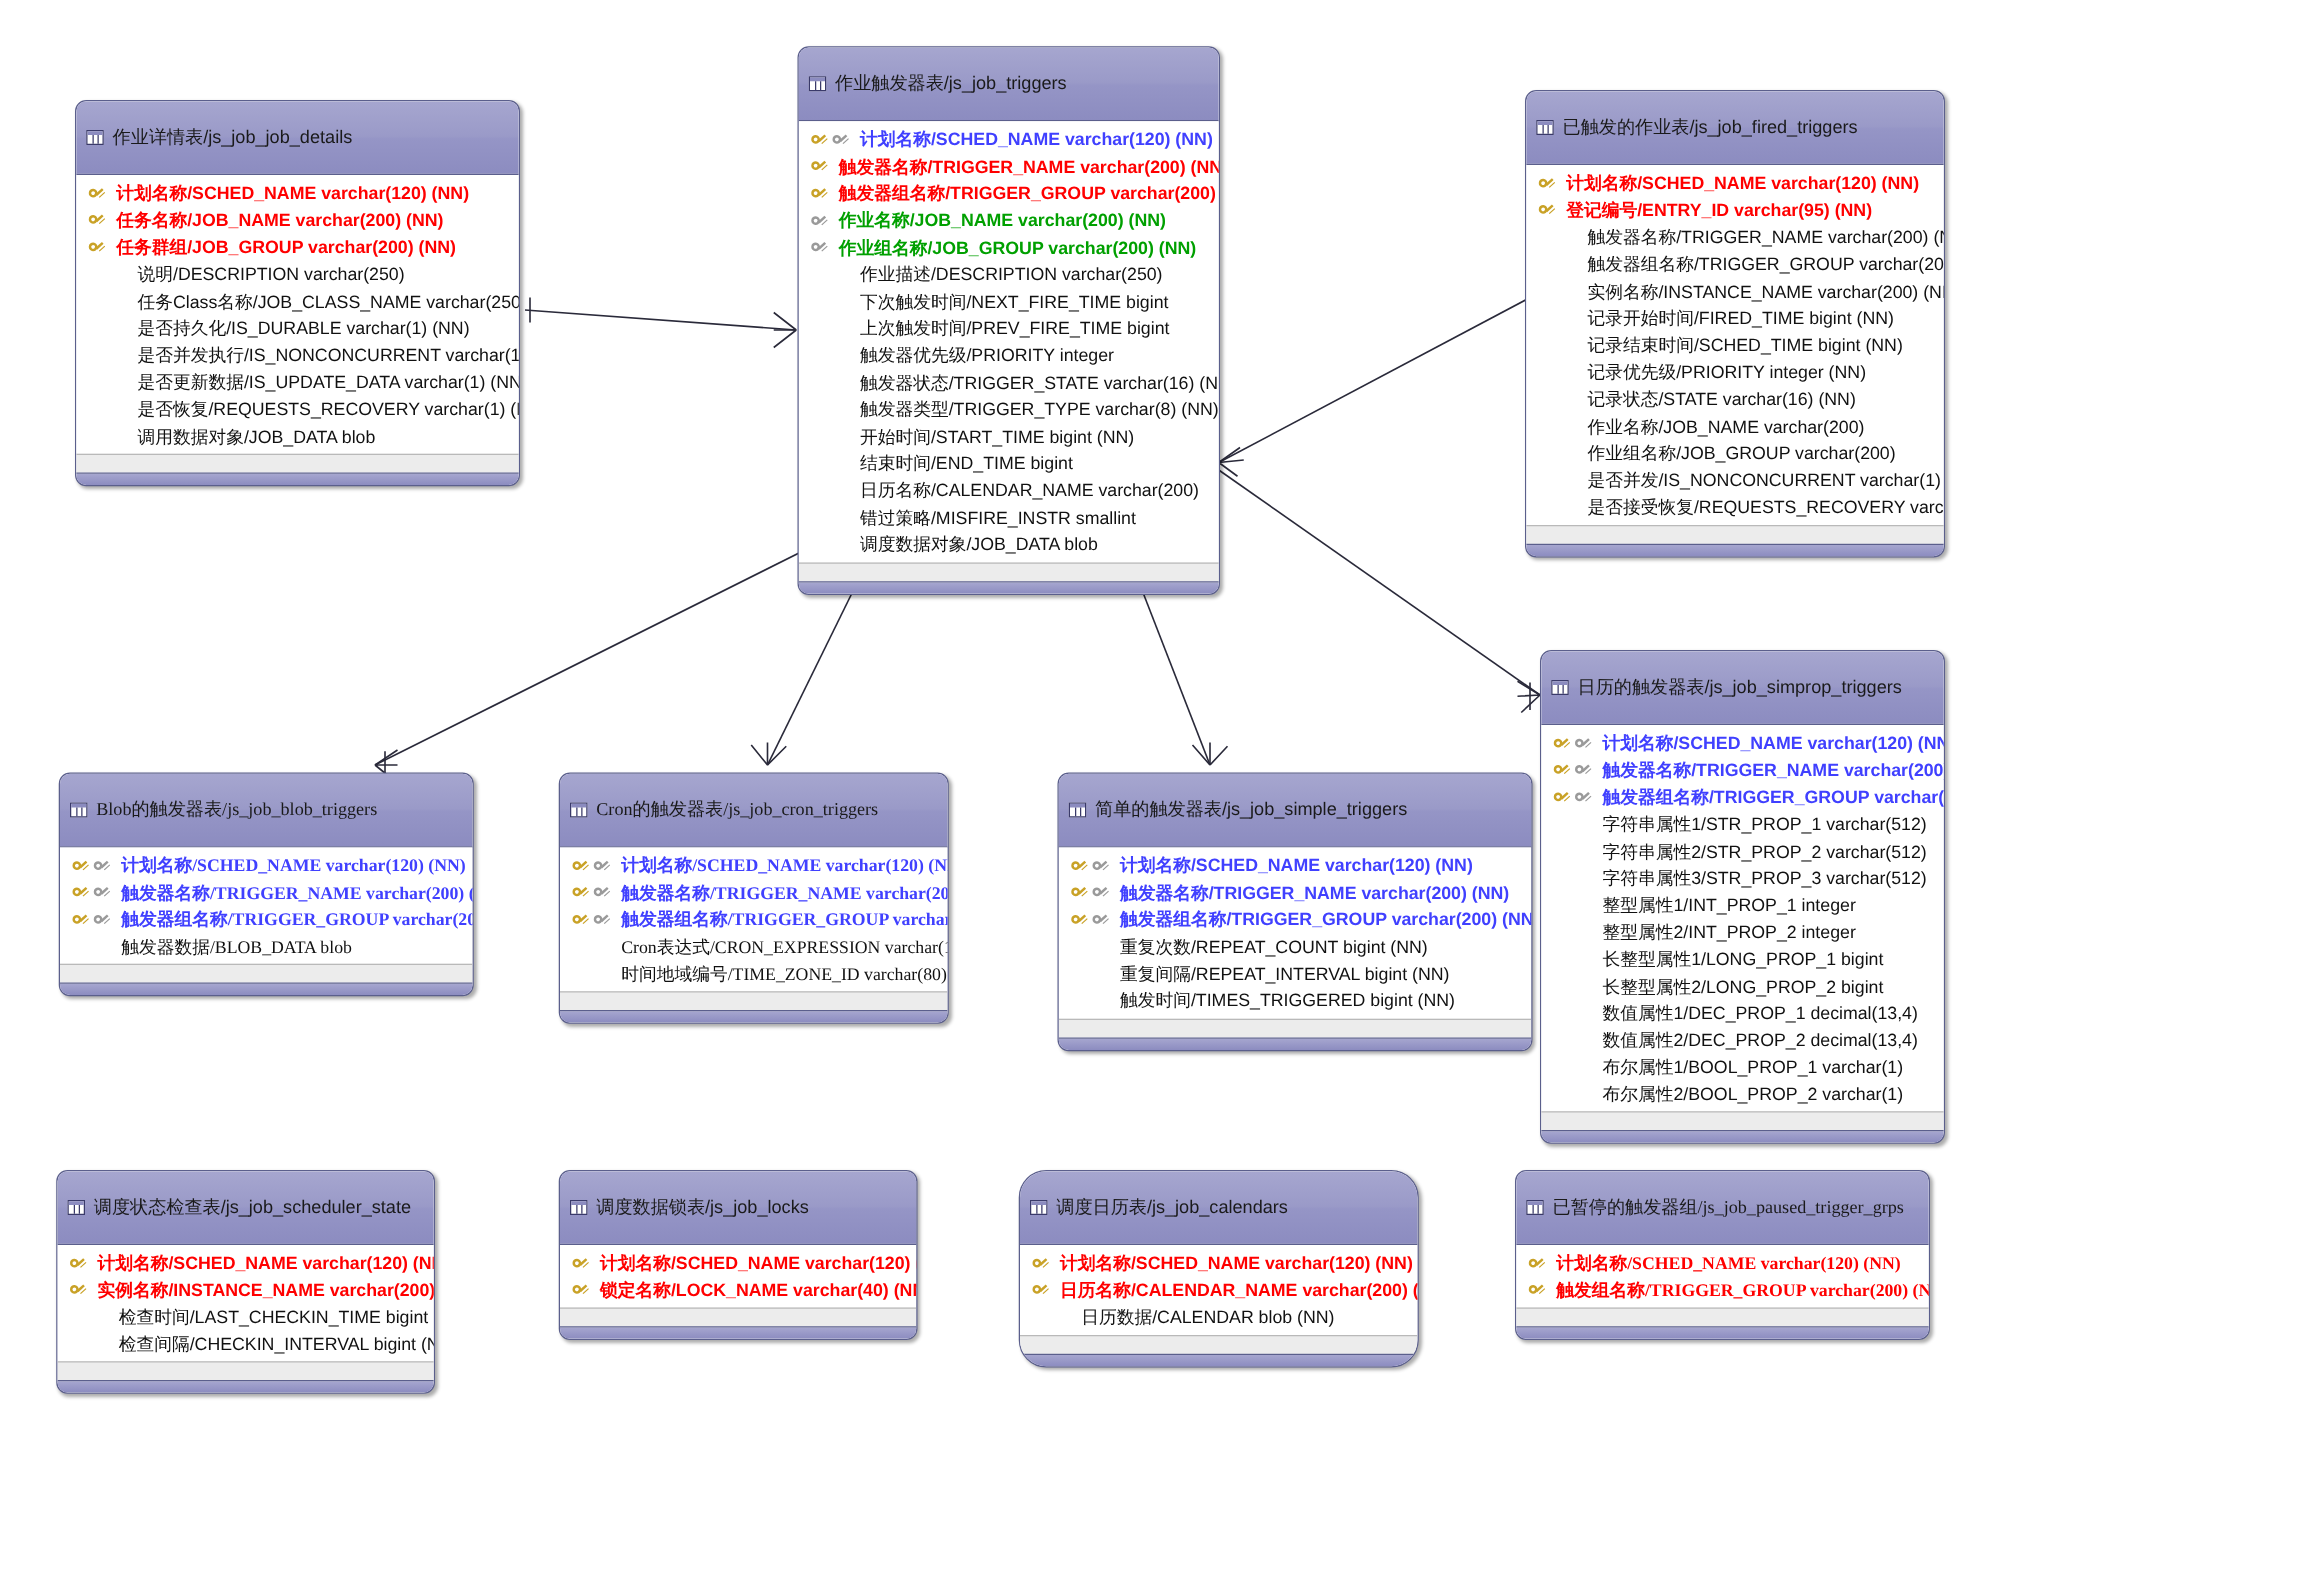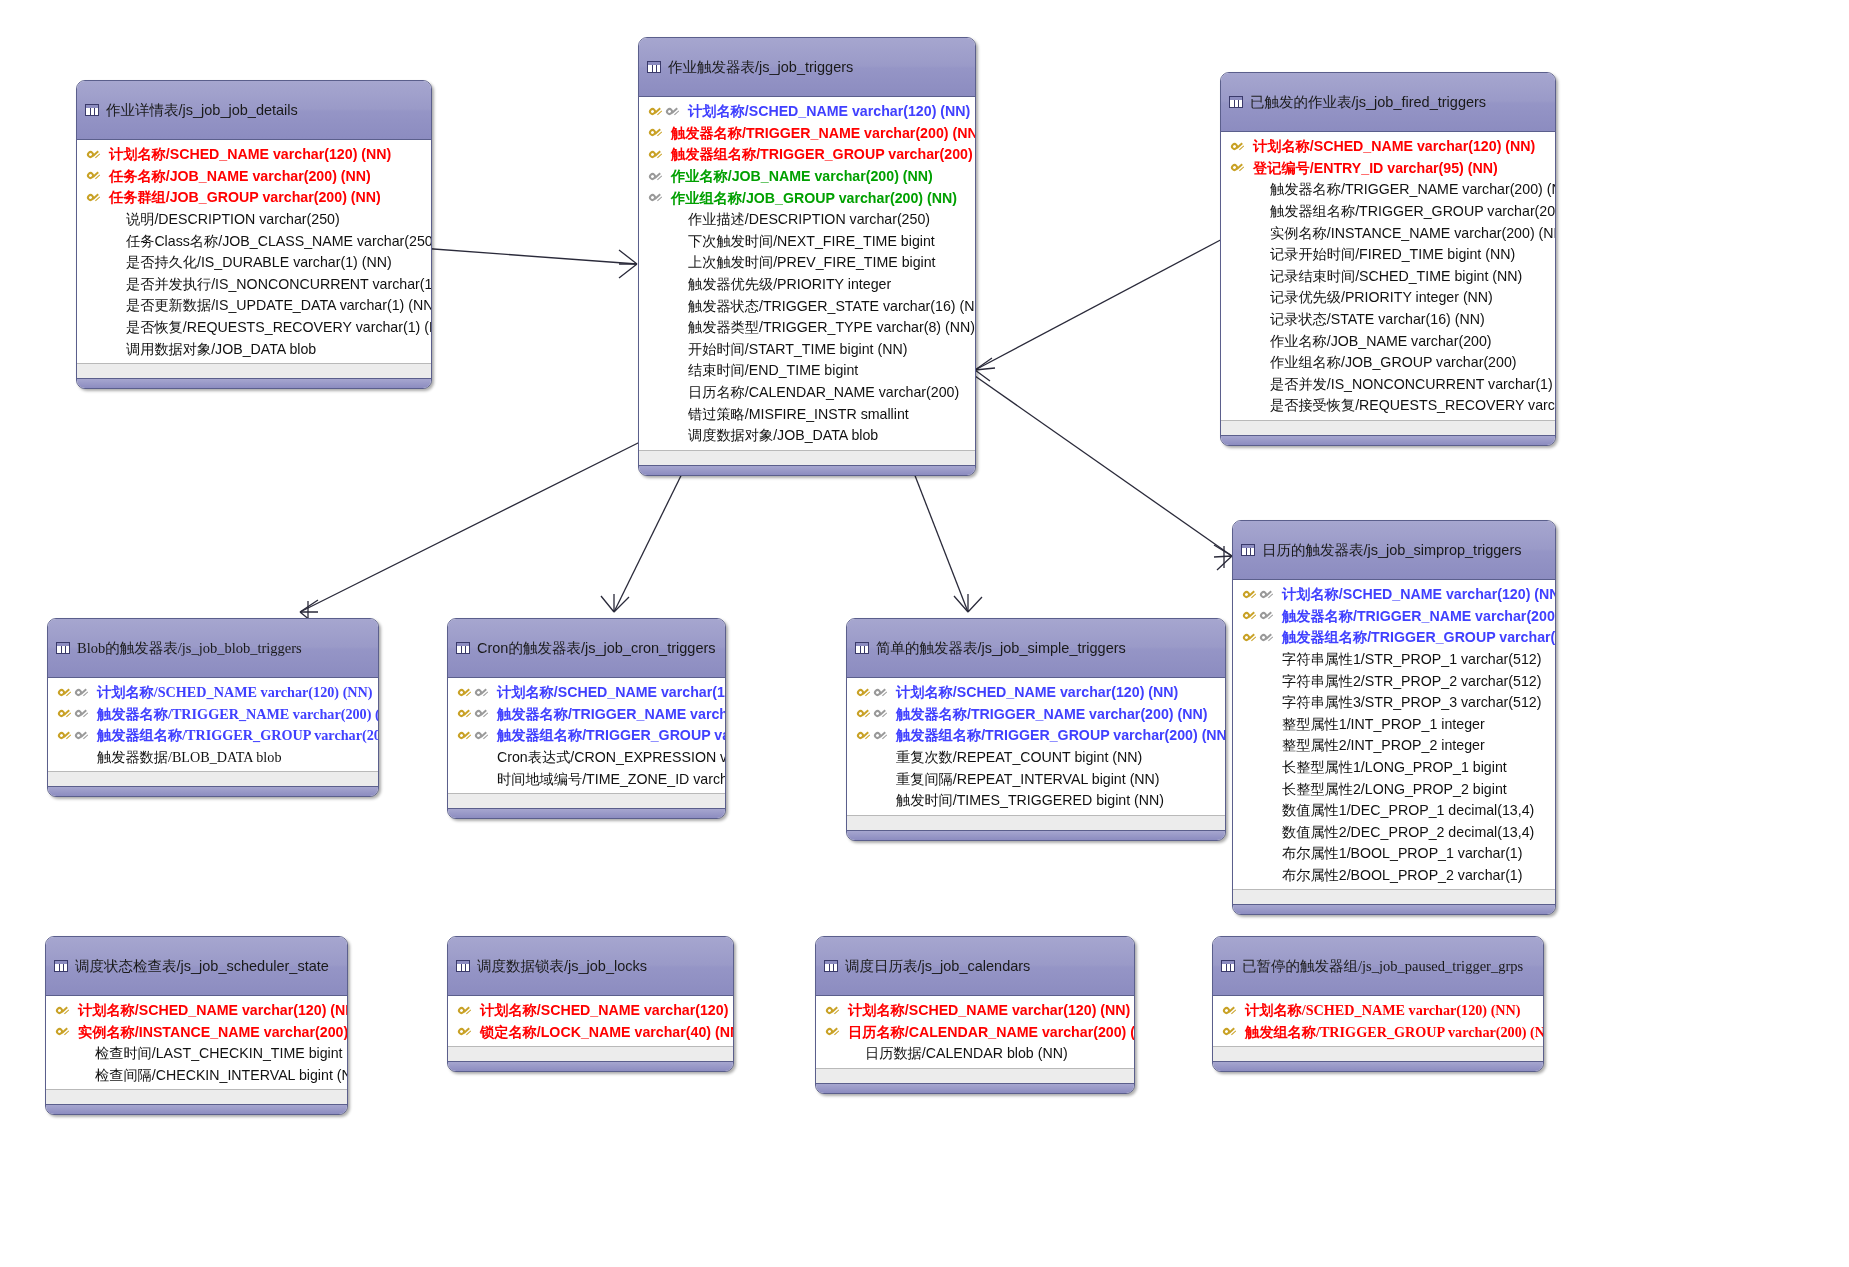--- a/index.html
+++ b/index.html
@@ -161,21 +161,21 @@
       <path d="M 308 601 L 308 623"></path>
 
       <path d="M 700 437 L 614 612"></path>
       <path d="M 614 612 L 601 596 M 614 612 L 614 594 M 614 612 L 629 597"></path>
 
       <path d="M 900 437 L 968 612"></path>
       <path d="M 968 612 L 954 596 M 968 612 L 968 594 M 968 612 L 982 597"></path>
     </g>
   </svg>
 
-  <div class="entity" style="left:60px; top:80px; width:356px;margin-left:16px;">
+  <div class="entity" style="left:60px; top:80px; width:356px;">
     <div class="entity-header">
       <span class="table-icon"></span>
       <span class="entity-title">作业详情表/js_job_job_details</span>
     </div>
     <div class="entity-body">
         <div class="attr red">
           <span class="keyslot">
             <span class="key"></span>
           </span>
           <span class="attr-label">计划名称/SCHED_NAME varchar(120) (NN)</span>
@@ -538,21 +538,21 @@
         <div class="attr plain">
           <span class="keyslot"></span>
           <span class="keyslot"></span>
           <span class="attr-label">触发器数据/BLOB_DATA blob</span>
         </div>
       </div>
     <div class="entity-footer"></div>
     <div class="entity-footer2"></div>
   </div>
 
-  <div class="entity" style="left:447px; top:618px; width:279px;">
+  <div class="entity" style="left:447px; top:618px; width:312px;font-family:Liberation Serif, serif;">
     <div class="entity-header">
       <span class="table-icon"></span>
       <span class="entity-title">Cron的触发器表/js_job_cron_triggers</span>
     </div>
     <div class="entity-body">
         <div class="attr blue">
           <span class="keyslot">
             <span class="key"></span>
           </span>
           <span class="keyslot">
@@ -695,21 +695,21 @@
           <span class="keyslot">
             <span class="key"></span>
           </span>
           <span class="attr-label">锁定名称/LOCK_NAME varchar(40) (NN)</span>
         </div>
       </div>
     <div class="entity-footer"></div>
     <div class="entity-footer2"></div>
   </div>
 
-  <div class="entity" style="left:815px; top:936px; width:320px;">
+  <div class="entity" style="left:815px; top:936px; width:320px;border-radius:22px;">
     <div class="entity-header">
       <span class="table-icon"></span>
       <span class="entity-title">调度日历表/js_job_calendars</span>
     </div>
     <div class="entity-body">
         <div class="attr red">
           <span class="keyslot">
             <span class="key"></span>
           </span>
           <span class="attr-label">计划名称/SCHED_NAME varchar(120) (NN)</span>

